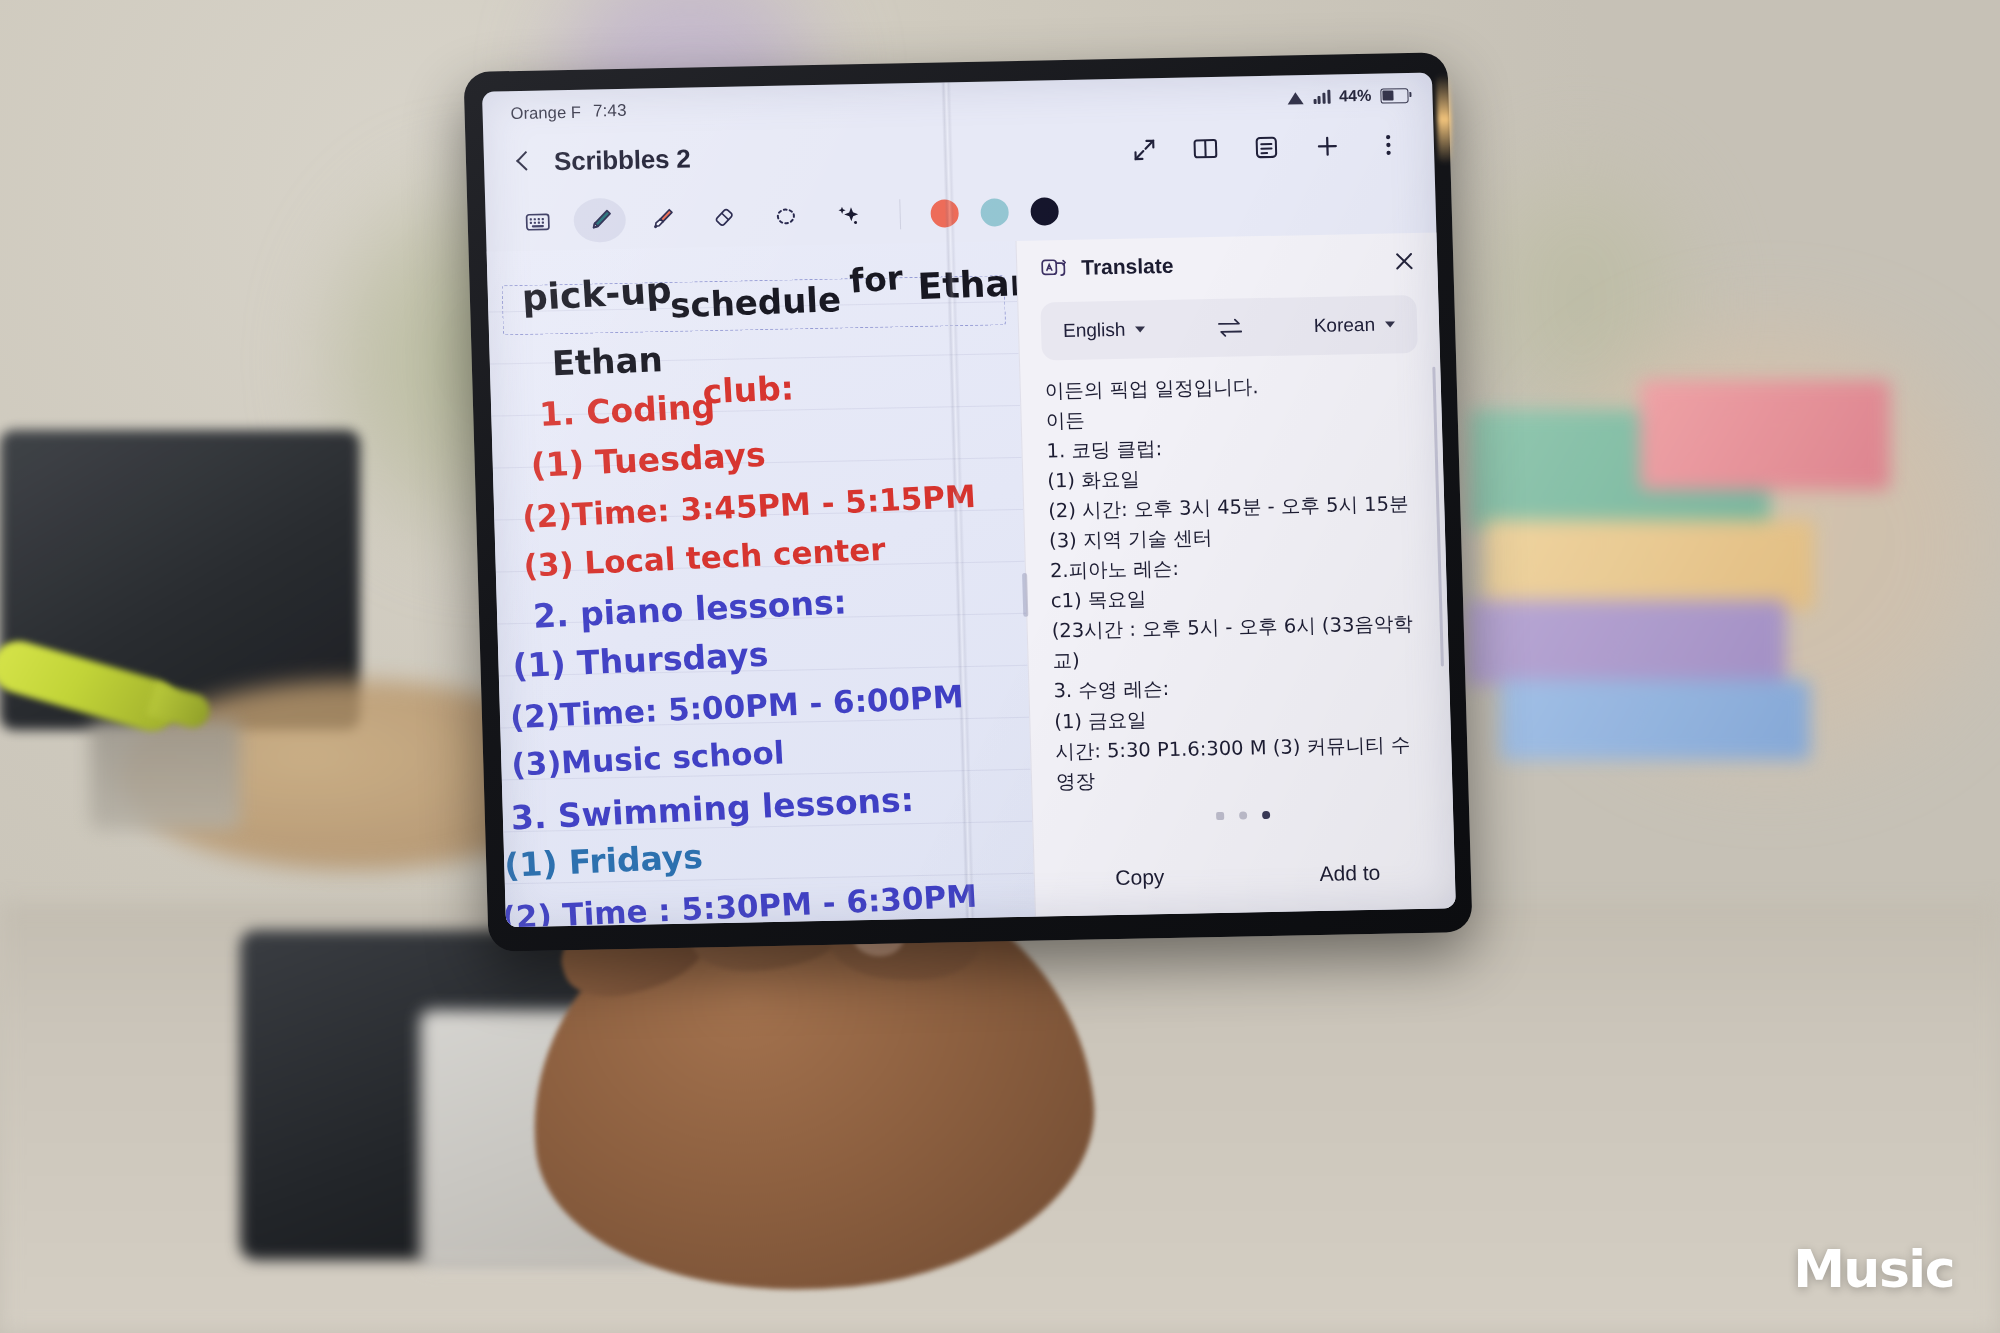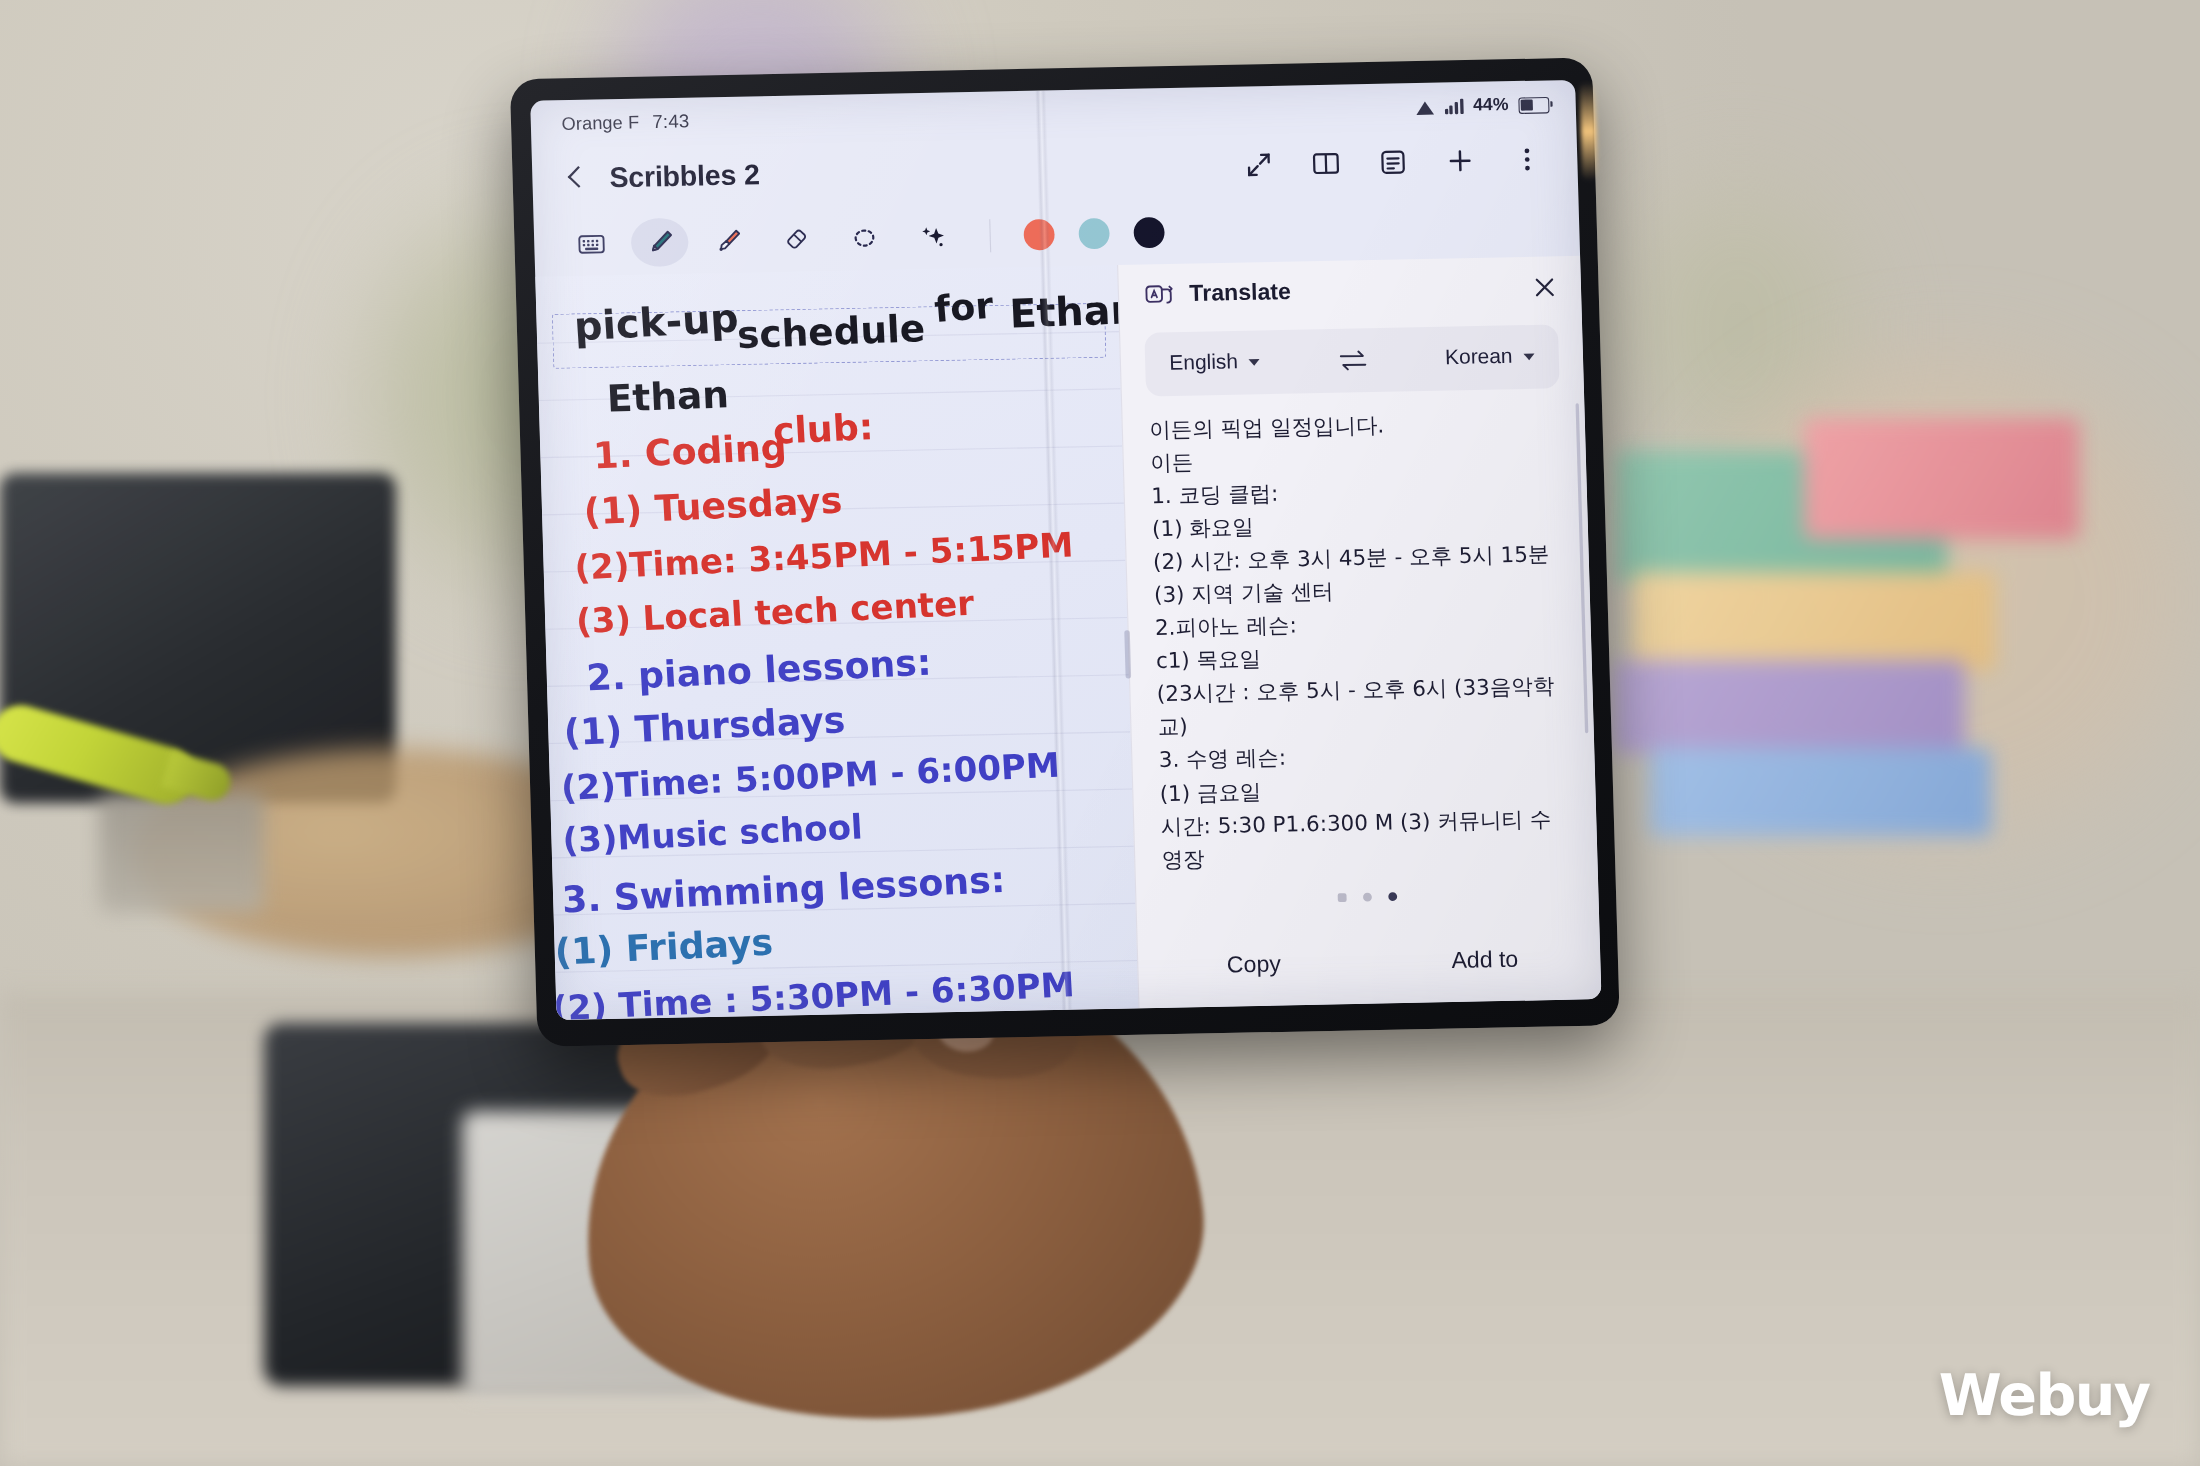--- a/index.html
+++ b/index.html
@@ -557,13 +557,13 @@
       </div>
 
     </div>
 
     <div class="fold-crease"></div>
     <div class="screen-vignette"></div>
     <div class="screen-sheen"></div>
   </div>
 </div>
 
-<div class="watermark">Webuy</div>
+<div class="watermark">Music</div>
 
 </body></html>

